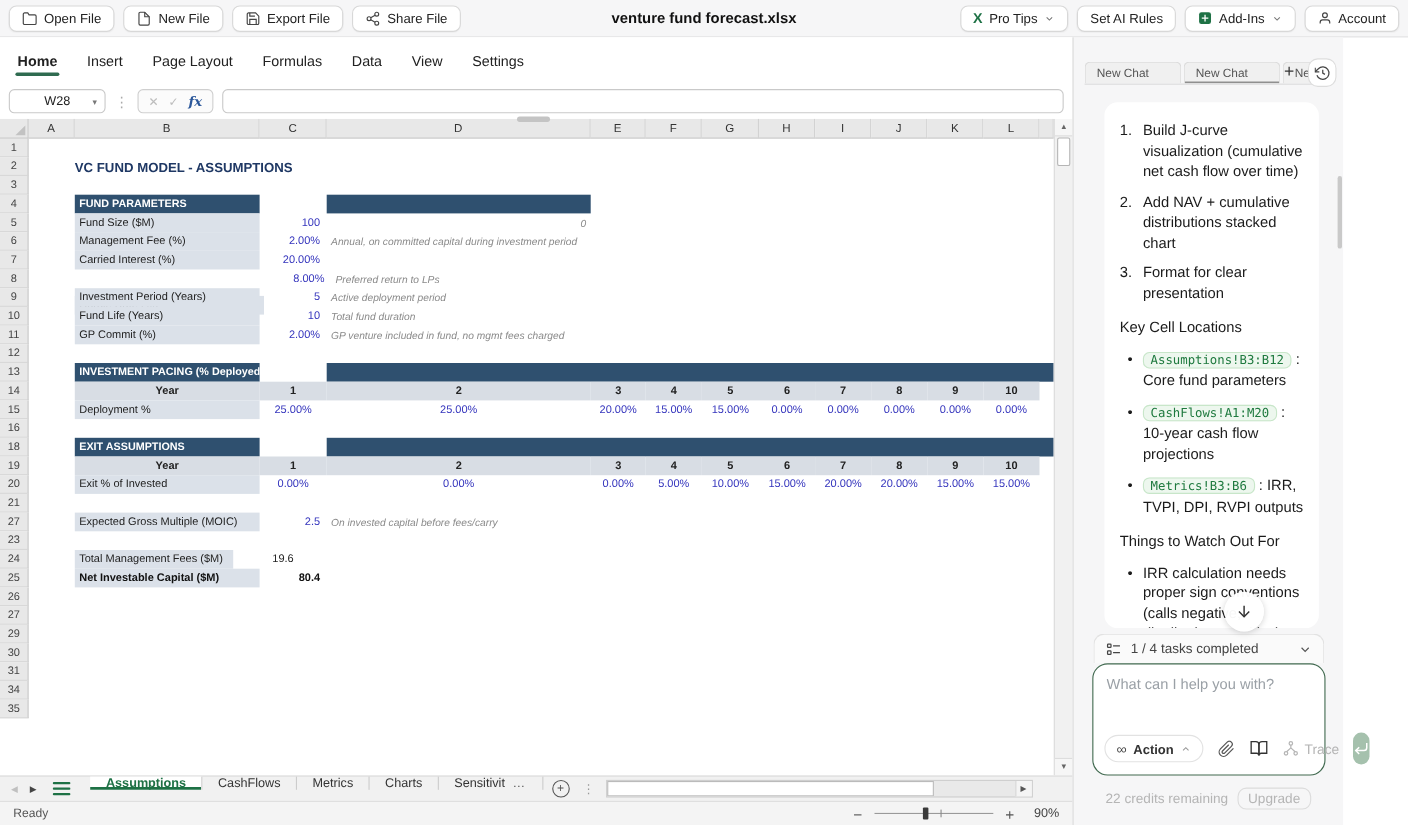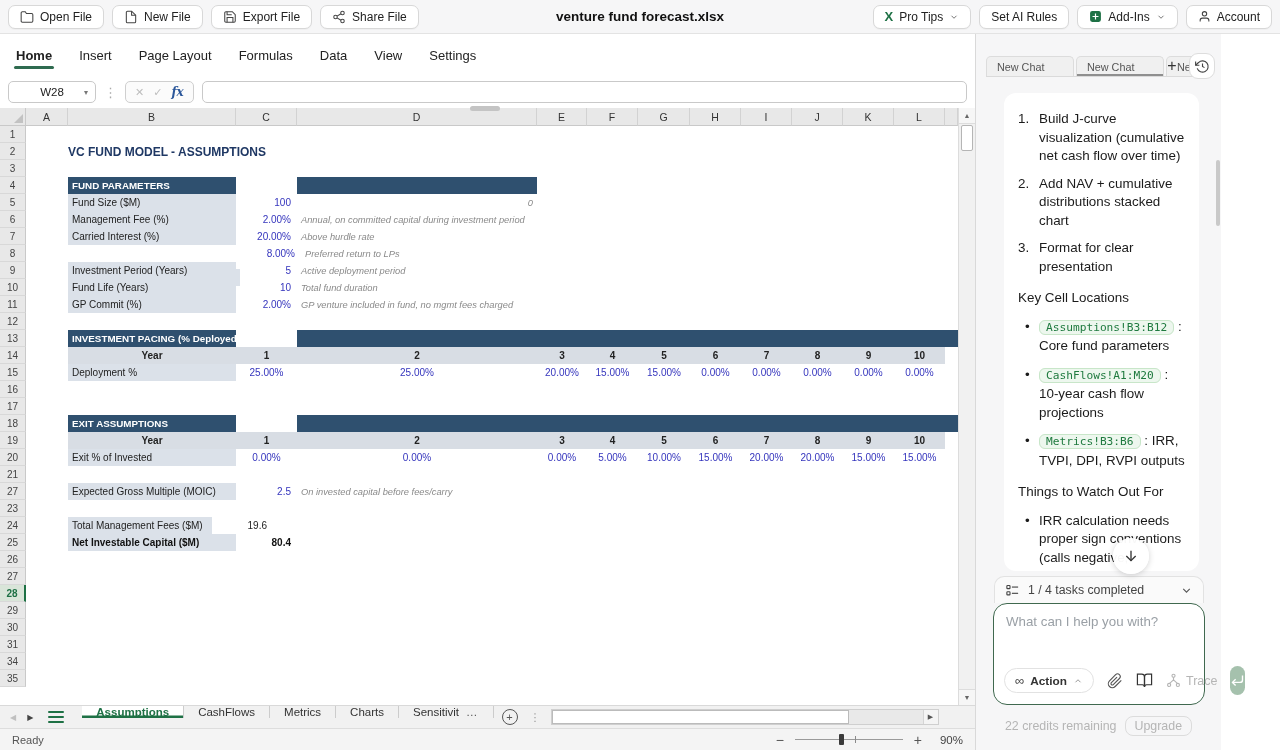--- a/index.html
+++ b/index.html
@@ -378,21 +378,20 @@
             <div class="cell" style="width: 51px;"></div>
             <div class="cell" style="width: 51px;"></div>
             <div class="cell" style="width: 51px;"></div>
             <div class="cell g-fillcell"></div>
           </div>
           <div class="g-row">
             <div class="g-rowhdr">7</div>
             <div class="cell" style="width: 42px;"></div>
             <div class="cell c-label" style="width: 168px;">Carried Interest (%)</div>
             <div class="cell c-num" style="width: 61px;">20.00%</div>
-            <div class="cell c-note" style="width: 240px;">Above hurdle rate</div>
             <div class="cell" style="width: 50px;"></div>
             <div class="cell" style="width: 51px;"></div>
             <div class="cell" style="width: 52px;"></div>
             <div class="cell" style="width: 51px;"></div>
             <div class="cell" style="width: 51px;"></div>
             <div class="cell" style="width: 51px;"></div>
             <div class="cell" style="width: 51px;"></div>
             <div class="cell" style="width: 51px;"></div>
             <div class="cell g-fillcell"></div>
           </div>
@@ -525,36 +524,20 @@
             <div class="cell" style="width: 51px;"></div>
             <div class="cell" style="width: 52px;"></div>
             <div class="cell" style="width: 51px;"></div>
             <div class="cell" style="width: 51px;"></div>
             <div class="cell" style="width: 51px;"></div>
             <div class="cell" style="width: 51px;"></div>
             <div class="cell" style="width: 51px;"></div>
             <div class="cell g-fillcell"></div>
           </div>
           <div class="g-row">
-            <div class="g-rowhdr">17</div>
-            <div class="cell" style="width: 42px;"></div>
-            <div class="cell" style="width: 168px;"></div>
-            <div class="cell" style="width: 61px;"></div>
-            <div class="cell" style="width: 240px;"></div>
-            <div class="cell" style="width: 50px;"></div>
-            <div class="cell" style="width: 51px;"></div>
-            <div class="cell" style="width: 52px;"></div>
-            <div class="cell" style="width: 51px;"></div>
-            <div class="cell" style="width: 51px;"></div>
-            <div class="cell" style="width: 51px;"></div>
-            <div class="cell" style="width: 51px;"></div>
-            <div class="cell" style="width: 51px;"></div>
-            <div class="cell g-fillcell"></div>
-          </div>
-          <div class="g-row">
             <div class="g-rowhdr">18</div>
             <div class="cell" style="width: 42px;"></div>
             <div class="cell c-sech" style="width: 168px;">EXIT ASSUMPTIONS</div>
             <div class="cell" style="width: 61px;"></div>
             <div class="cell c-sechbar" style="flex: 1 1 auto;"></div>
           </div>
           <div class="g-row">
             <div class="g-rowhdr">19</div>
             <div class="cell" style="width: 42px;"></div>
             <div class="cell c-yr" style="width: 168px;">Year</div>
@@ -677,36 +660,20 @@
             <div class="cell" style="width: 52px;"></div>
             <div class="cell" style="width: 51px;"></div>
             <div class="cell" style="width: 51px;"></div>
             <div class="cell" style="width: 51px;"></div>
             <div class="cell" style="width: 51px;"></div>
             <div class="cell" style="width: 51px;"></div>
             <div class="cell g-fillcell"></div>
           </div>
           <div class="g-row">
             <div class="g-rowhdr">27</div>
-            <div class="cell" style="width: 42px;"></div>
-            <div class="cell" style="width: 168px;"></div>
-            <div class="cell" style="width: 61px;"></div>
-            <div class="cell" style="width: 240px;"></div>
-            <div class="cell" style="width: 50px;"></div>
-            <div class="cell" style="width: 51px;"></div>
-            <div class="cell" style="width: 52px;"></div>
-            <div class="cell" style="width: 51px;"></div>
-            <div class="cell" style="width: 51px;"></div>
-            <div class="cell" style="width: 51px;"></div>
-            <div class="cell" style="width: 51px;"></div>
-            <div class="cell" style="width: 51px;"></div>
-            <div class="cell g-fillcell"></div>
-          </div>
-          <div class="g-row">
-            <div class="g-rowhdr sel">28</div>
             <div class="cell" style="width: 42px;"></div>
             <div class="cell" style="width: 168px;"></div>
             <div class="cell" style="width: 61px;"></div>
             <div class="cell" style="width: 240px;"></div>
             <div class="cell" style="width: 50px;"></div>
             <div class="cell" style="width: 51px;"></div>
             <div class="cell" style="width: 52px;"></div>
             <div class="cell" style="width: 51px;"></div>
             <div class="cell" style="width: 51px;"></div>
             <div class="cell" style="width: 51px;"></div>

